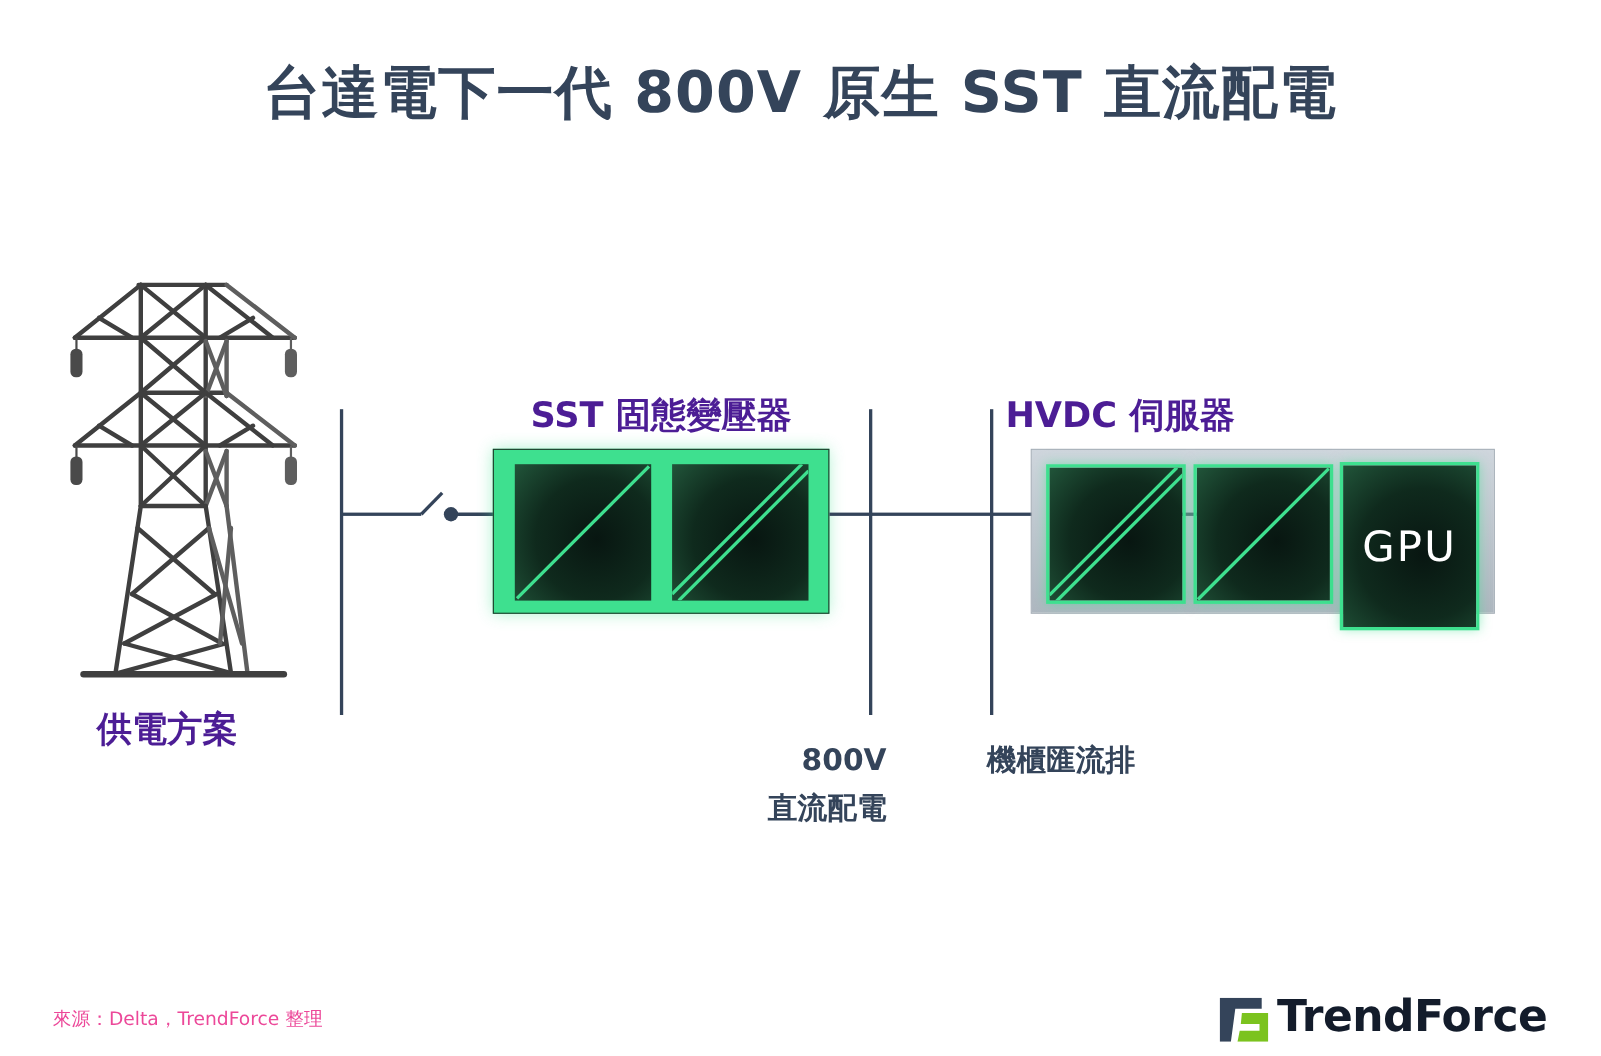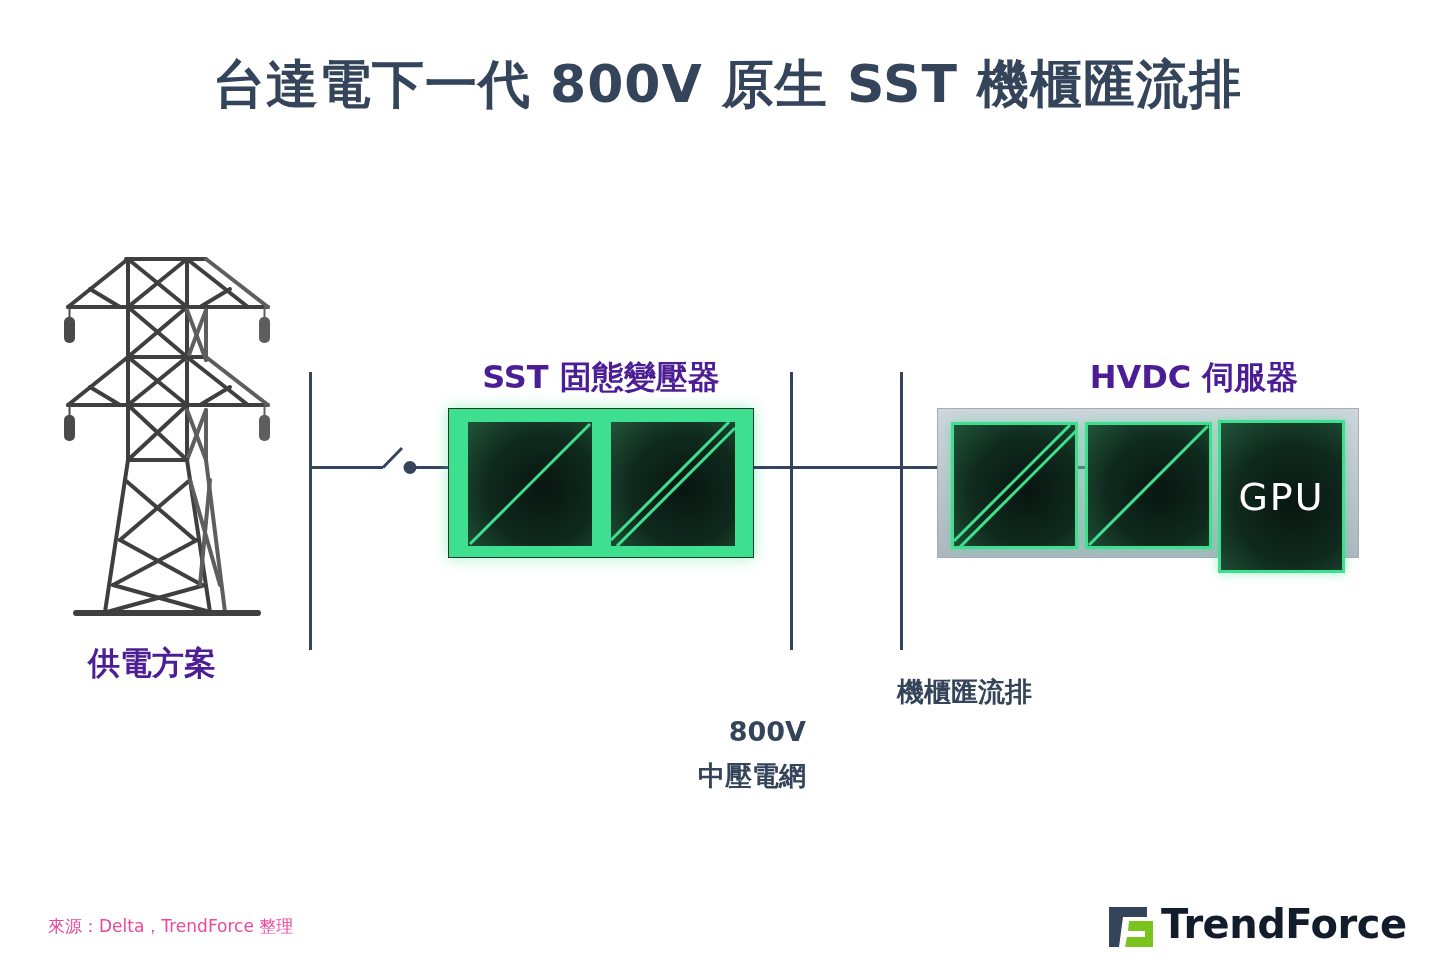--- a/index.html
+++ b/index.html
@@ -16,21 +16,21 @@
   .hvdc-box { left:937px; top:408px; width:422px; height:150px; background:linear-gradient(#cfd6dd, #aeb7c0); border:1px solid #a4adb6; box-sizing:border-box; }
   .hvdc-cell { border:3px solid #3ee08f; box-shadow:0 0 10px rgba(62,224,143,0.5); }
   .gpu-text { position:absolute; left:0; top:0; width:100%; height:100%; display:flex; align-items:center; justify-content:center; color:#ffffff; font-size:38px; letter-spacing:2px; font-family:"DejaVu Sans", sans-serif; }
   .source { left:48px; top:915px; font-size:17px; color:#ec4899; }
   .logo { left:1107px; top:905px; width:300px; height:44px; }
   .logo-text { position:absolute; left:54px; top:-4px; font-size:40px; font-weight:bold; color:#131c2b; letter-spacing:-0.5px; }
 </style>
 </head>
 <body>
 
-<div class="abs title">台達電下一代 800V 原生 SST 機櫃匯流排</div>
+<div class="abs title">台達電下一代 800V 原生 SST 直流配電</div>
 
 <svg class="abs" style="left:60px;top:255px;" width="210" height="365" viewBox="0 0 210 365">
   <g stroke="#3f3f3f" stroke-width="4" fill="none" stroke-linecap="round">
 
     <line x1="66" y1="4" x2="146" y2="4"></line>
 
     <line x1="68" y1="4" x2="68" y2="205"></line>
     <line x1="127" y1="4" x2="127" y2="205"></line>
 
     <line x1="146" y1="55" x2="146" y2="105" stroke="#5e5e5e"></line>
@@ -120,29 +120,29 @@
     </svg>
   </div>
 </div>
 
 <div class="abs hline" style="left:754px;top:466px;width:196px;"></div>
 
 <div class="abs vline" style="left:790px;top:372px;height:278px;"></div>
 
 <div class="abs vline" style="left:900px;top:372px;height:278px;"></div>
 
-<div class="abs dark-label" style="left:680px;top:670px;width:126px;text-align:right;margin-top:40px;">
+<div class="abs dark-label" style="left:680px;top:670px;width:126px;text-align:right;">
   <div>800V</div>
-  <div>中壓電網</div>
+  <div>直流配電</div>
 </div>
 <div class="abs dark-label" style="left:897px;top:670px;">
   <div>機櫃匯流排</div>
 </div>
 
-<div class="abs green-label" style="left:976px;top:356px;width:436px;text-align:center;">HVDC 伺服器</div>
+<div class="abs green-label" style="left:914px;top:356px;width:436px;">HVDC 伺服器</div>
 
 <div class="abs hvdc-box">
   <div class="abs hline" style="left:136px;top:57px;width:16px;background:#5a6878;"></div>
   <div class="cell hvdc-cell" style="left:13px;top:13px;width:127px;height:127px;">
     <svg viewBox="0 0 121 121" preserveAspectRatio="none">
       <line x1="0" y1="116" x2="116" y2="0" stroke="#3ee08f" stroke-width="3"></line>
       <line x1="6" y1="122" x2="122" y2="6" stroke="#3ee08f" stroke-width="3"></line>
     </svg>
   </div>
   <div class="cell hvdc-cell" style="left:147px;top:13px;width:127px;height:127px;">

